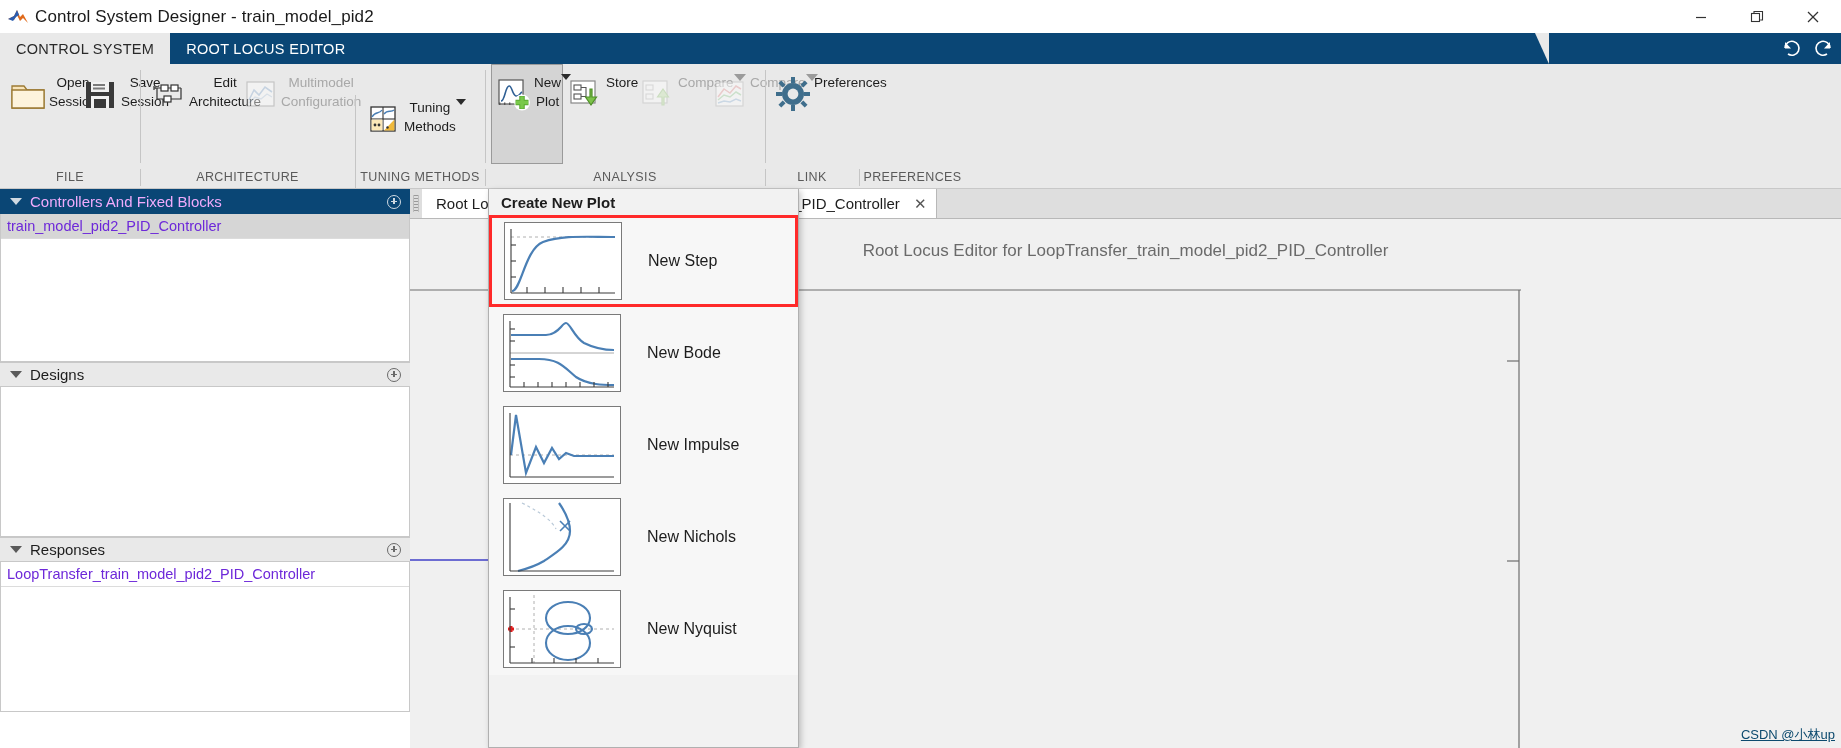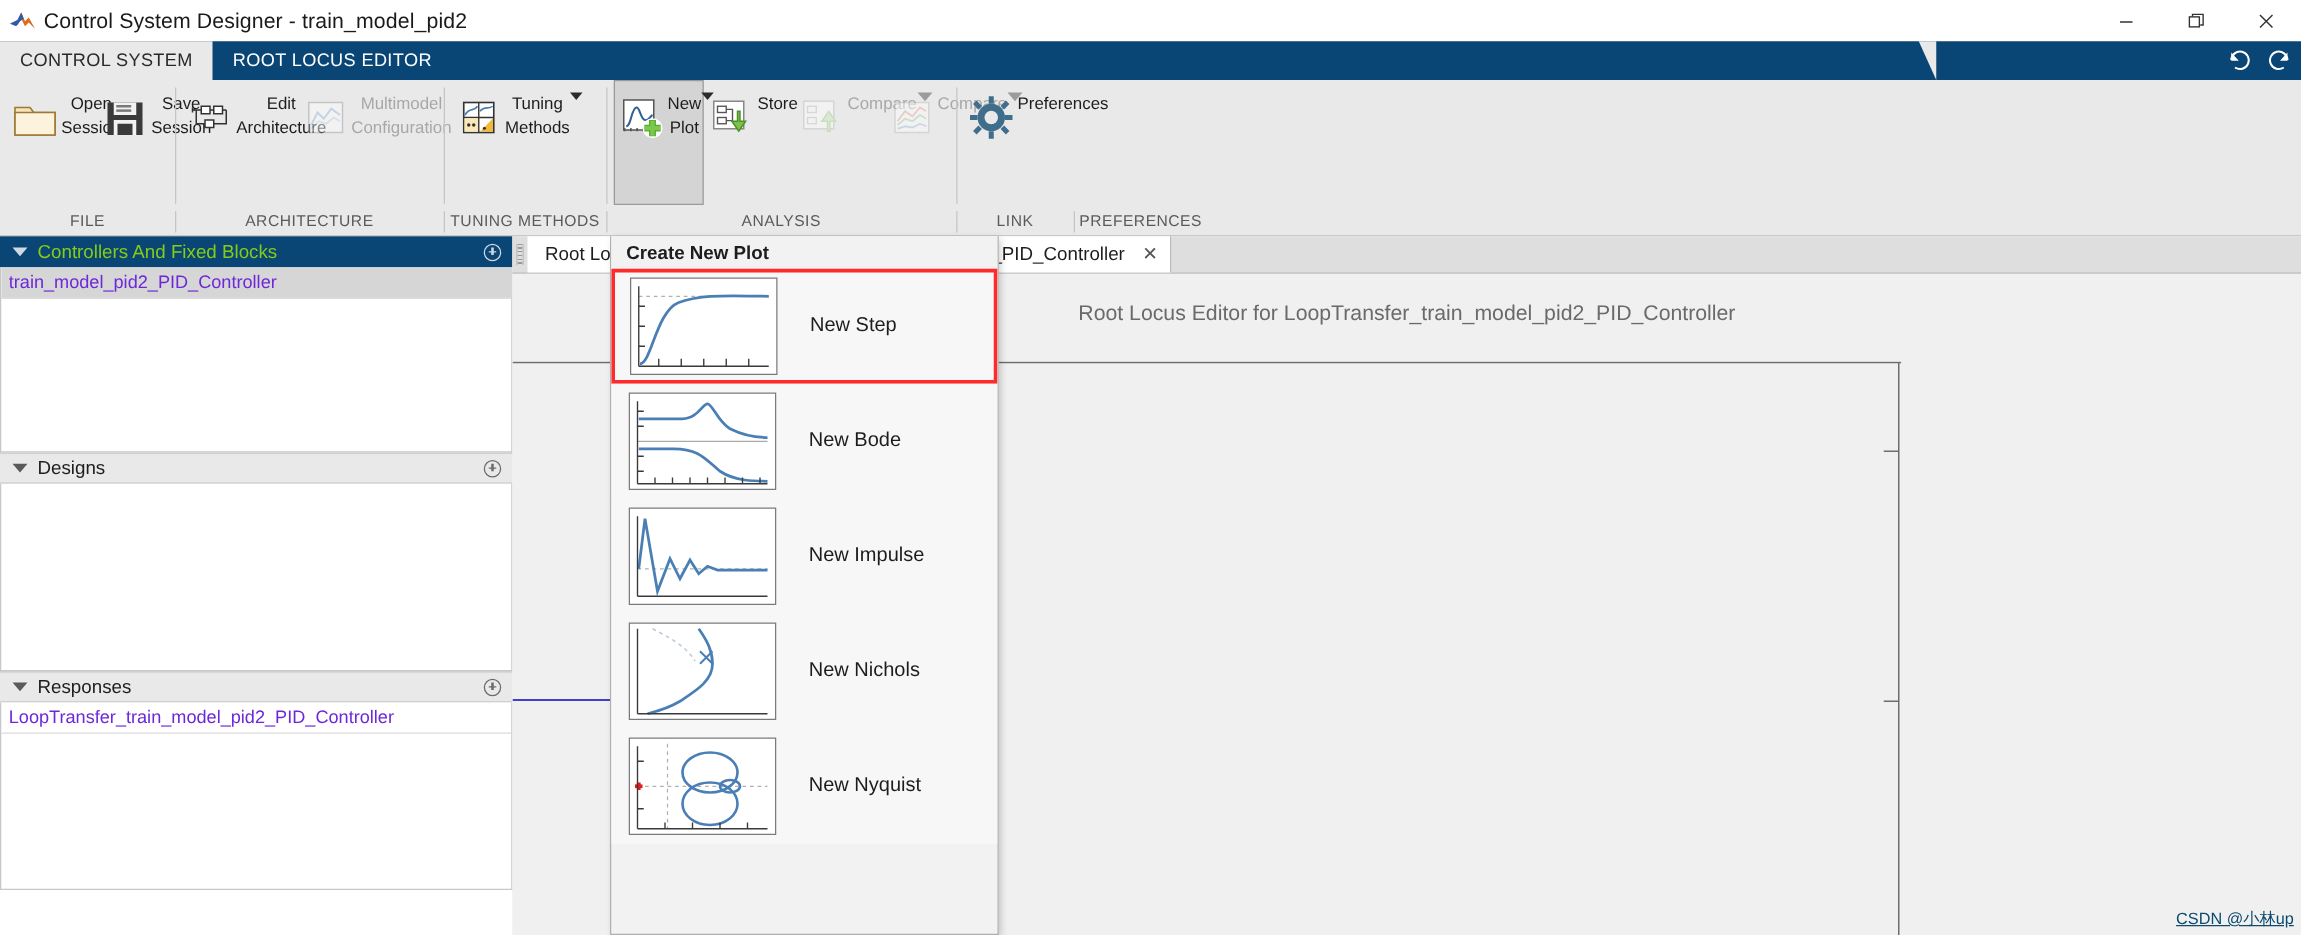--- a/index.html
+++ b/index.html
@@ -129,21 +129,21 @@
     content: ""; position: absolute; left: 0; top: 2px; bottom: 2px;
     width: 1px; background: #c5c5c5;
   }
 
   
   .leftpanel {
     position: absolute; left: 0; top: 189px; width: 410px; height: 559px;
     background: #ffffff;
   }
   .panel-header {
-    height: 25px; background: #0a4675; color: #84cc16;
+    height: 25px; background: #0a4675; color: #f0abfc;
     display: flex; align-items: center; font-size: 15px;
     padding-left: 4px;
   }
   .panel-header.light {
     background: #e9e9e9; color: #1d1d1d;
     border-top: 1px solid #c8c8c8; border-bottom: 1px solid #c8c8c8;
   }
   .panel-tri {
     width: 0; height: 0; margin: 0 8px 0 6px;
     border-left: 6px solid transparent; border-right: 6px solid transparent;
@@ -363,21 +363,21 @@
               <rect x="8" y="9" width="27" height="24" fill="#fff" stroke="#9a9a9a" stroke-width="1.2"></rect>
               <path d="M10 27 L15 17 L20 22 L26 14 L33 19" fill="none" stroke="#9db9d8" stroke-width="1.6"></path>
               <path d="M10 30 L16 24 L22 26 L28 21 L33 24" fill="none" stroke="#c5d6e7" stroke-width="1.4"></path>
             </svg>
           </div>
           <div class="rbtn-label">Multimodel
 Configuration</div>
         </div>
       </div>
 
-      <div class="rgroup" style="width:130px;">
+      <div class="rgroup" style="width:130px;margin-top:25px;">
         <div class="rbtn-lg wide">
           <div class="rbtn-icon">
             <svg width="42" height="42" viewBox="0 0 42 42">
               <rect x="9" y="9" width="24" height="24" fill="#fff" stroke="#333" stroke-width="1.3"></rect>
               <line x1="21" y1="9" x2="21" y2="33" stroke="#333" stroke-width="1.1"></line>
               <line x1="9" y1="21" x2="33" y2="21" stroke="#333" stroke-width="1.1"></line>
               <path d="M10 19 C14 12, 17 17, 20 12" fill="none" stroke="#4a7fb5" stroke-width="1.4"></path>
               <path d="M22 16 C26 11, 29 15, 32 12" fill="none" stroke="#4a7fb5" stroke-width="1.4"></path>
               <rect x="9.6" y="21.6" width="10.8" height="10.8" fill="#fbe8b8"></rect>
               <circle cx="13" cy="27" r="1.4" fill="#333"></circle>

